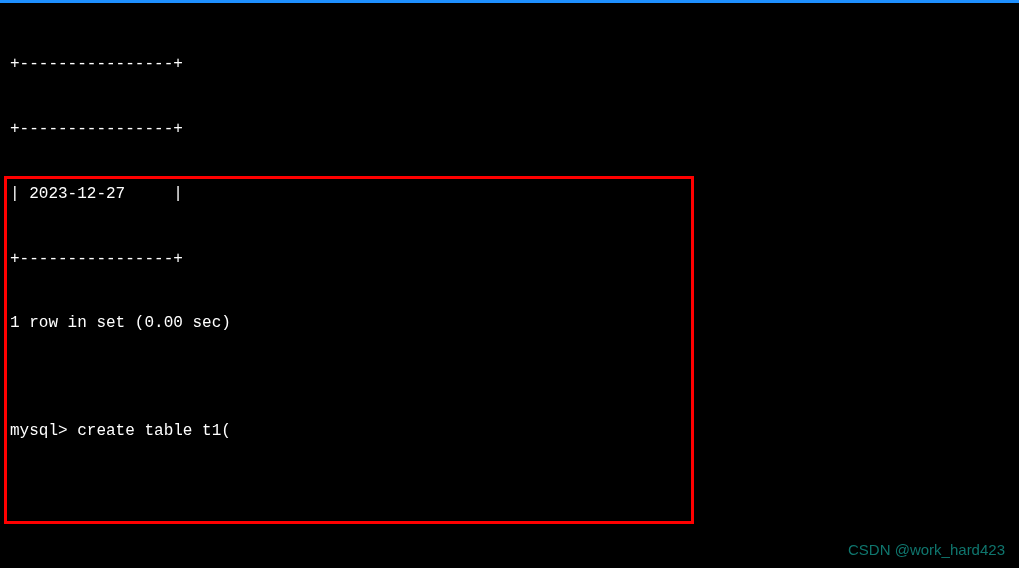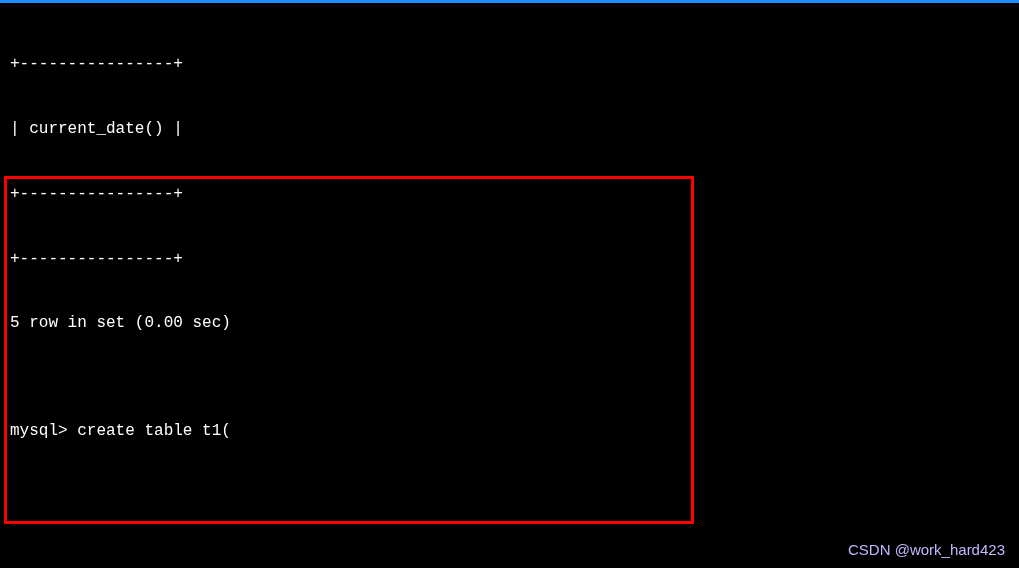--- a/index.html
+++ b/index.html
@@ -29,34 +29,34 @@
     }
     .highlight-box {
       position: absolute;
       border: 3px solid #ff0000;
       pointer-events: none;
     }
     .watermark {
       position: absolute;
       bottom: 10px;
       right: 14px;
-      color: #c4b5fd;
+      color: #0f766e;
       font-family: Arial, sans-serif;
       font-size: 15px;
     }
   </style>
 </head>
 <body>
 
 <div class="terminal">
   <span class="line">+----------------+</span>
-  <span class="line">| current_date() |</span>
   <span class="line">+----------------+</span>
+  <span class="line">| 2023-12-27     |</span>
   <span class="line">+----------------+</span>
-  <span class="line">5 row in set (0.00 sec)</span>
+  <span class="line">1 row in set (0.00 sec)</span>
   <span class="line"></span>
   <span class="line">mysql&gt; create table t1(</span>
   
   
   
   <span class="line"></span>
   
   
   <span class="line"></span>
   

